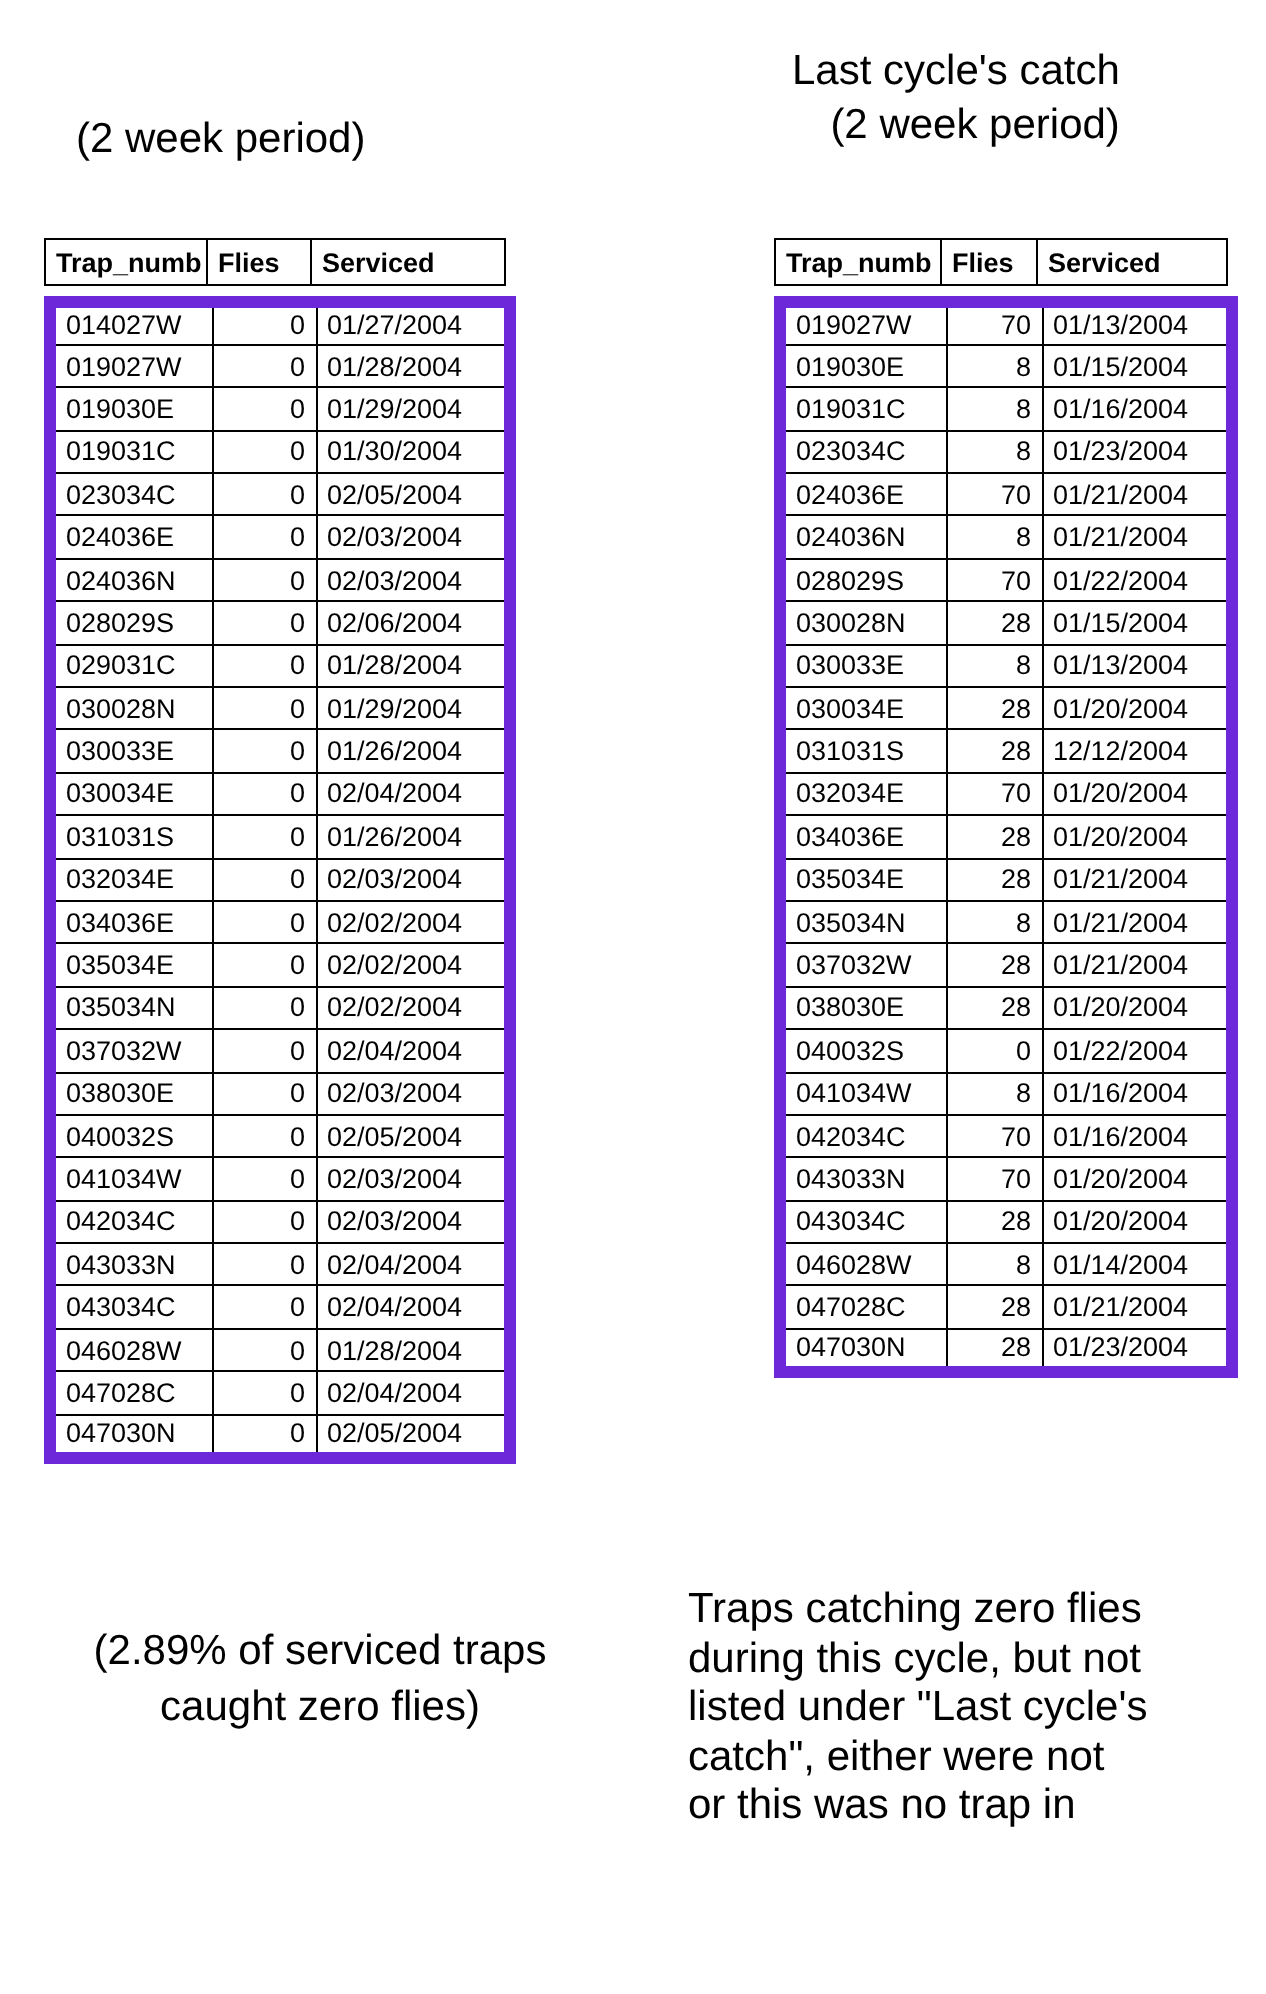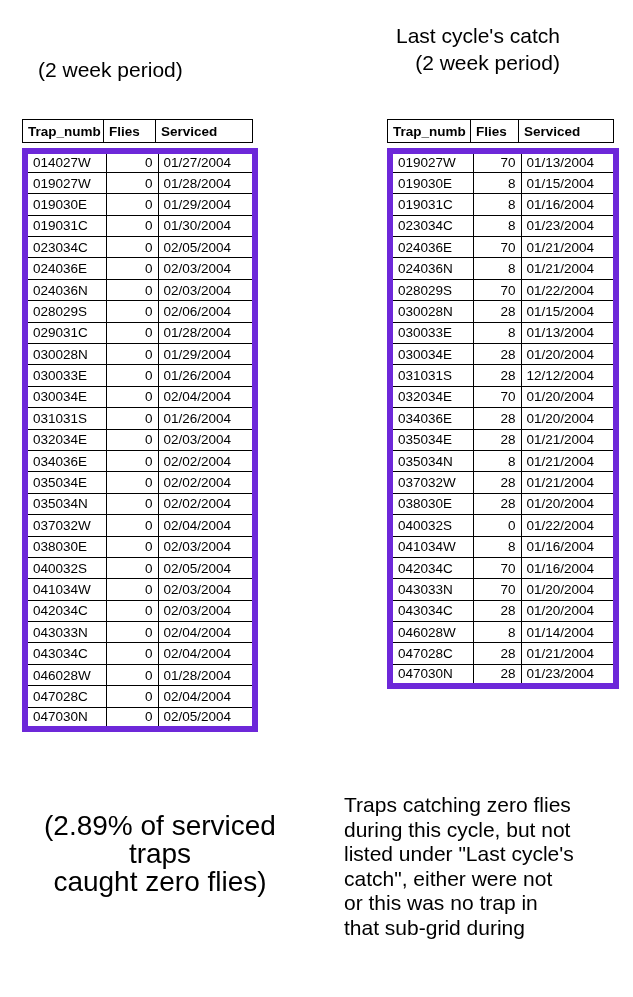--- a/index.html
+++ b/index.html
@@ -12,21 +12,21 @@
   .report-table { border-collapse:collapse; table-layout:fixed; }
   .report-table td { font-size:13.5px; overflow:hidden; white-space:nowrap;
     padding:0 5px; height:21.4px; vertical-align:middle; }
 
   .header-table td { border:1px solid #000; font-weight:bold; height:23px;margin-top:20px; }
   .body-table { border:6px solid #6d28d9; }
   .body-table td { border:1px solid #000; }
 
   .col-flies { text-align:right; padding-right:6px; }
 
-  .footnote { font-size:28px; line-height:28px; text-align:center; }
+  .footnote { font-size:21px; line-height:28px; text-align:center; }
   .note { font-size:21px; line-height:24.5px; }
 </style>
 </head>
 <body>
 
 <div class="abs title" style="left:38px; top:56px;"><div>(2 week period)</div></div>
 
 <div class="abs title" style="left:396px; top:22px;"><div>Last cycle's catch</div><div>(2 week period)</div></div>
 
 <table class="abs report-table header-table" style="left:22px; top:119px; width:230px;">
@@ -343,14 +343,13 @@
     <div>(2.89% of serviced traps</div>
     <div>caught zero flies)</div>
   </div>
 
 <div class="abs note" style="left:344px; top:781px; width:288px;margin-top:12px;">
     <div>Traps catching zero flies</div>
     <div>during this cycle, but not</div>
     <div>listed under "Last cycle's</div>
     <div>catch", either were not</div>
     <div>or this was no trap in</div>
-    <div>that sub-grid during</div>
   </div>
 
 </body></html>

